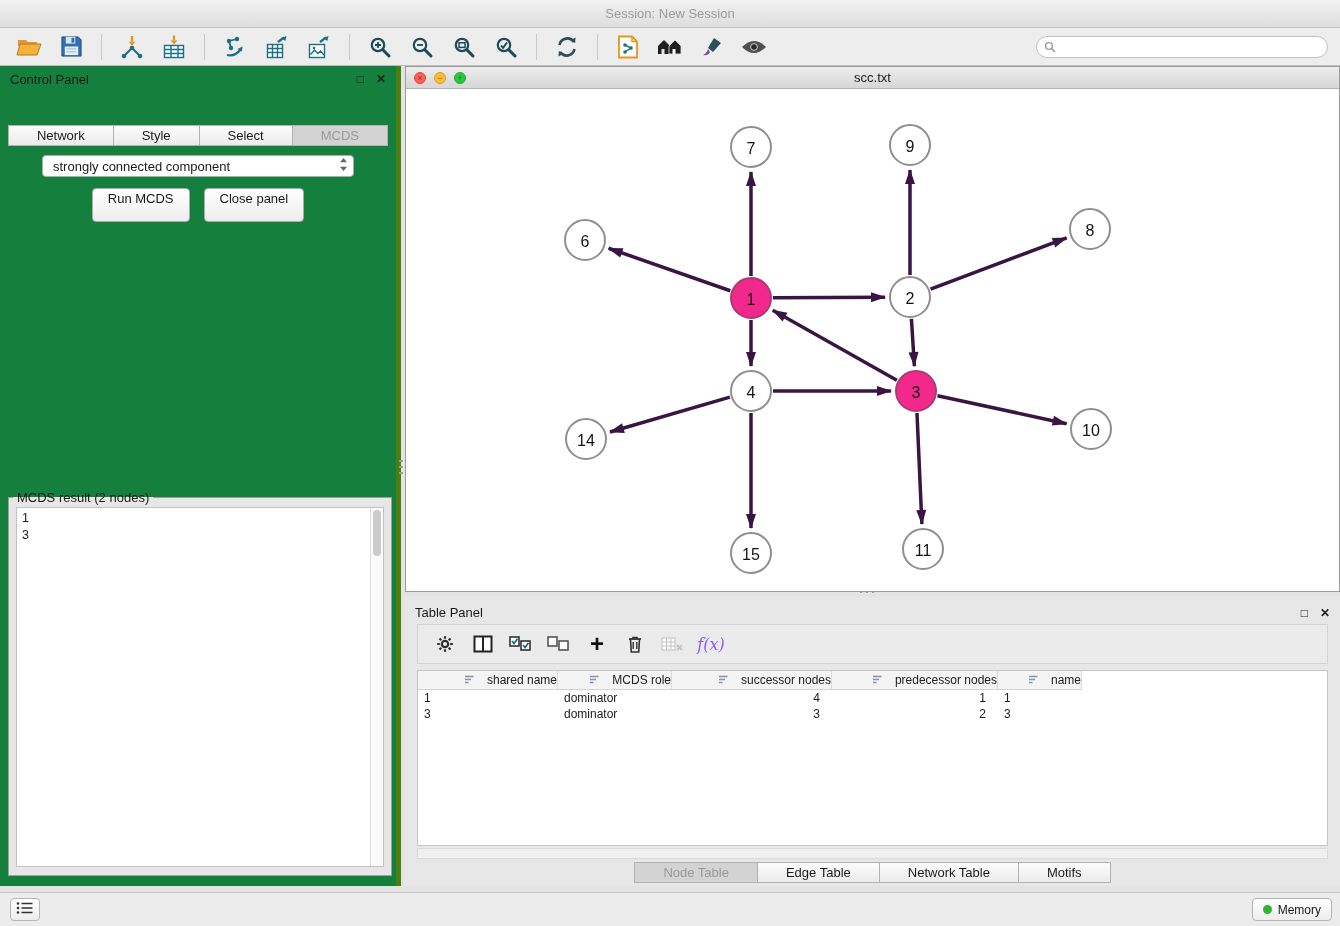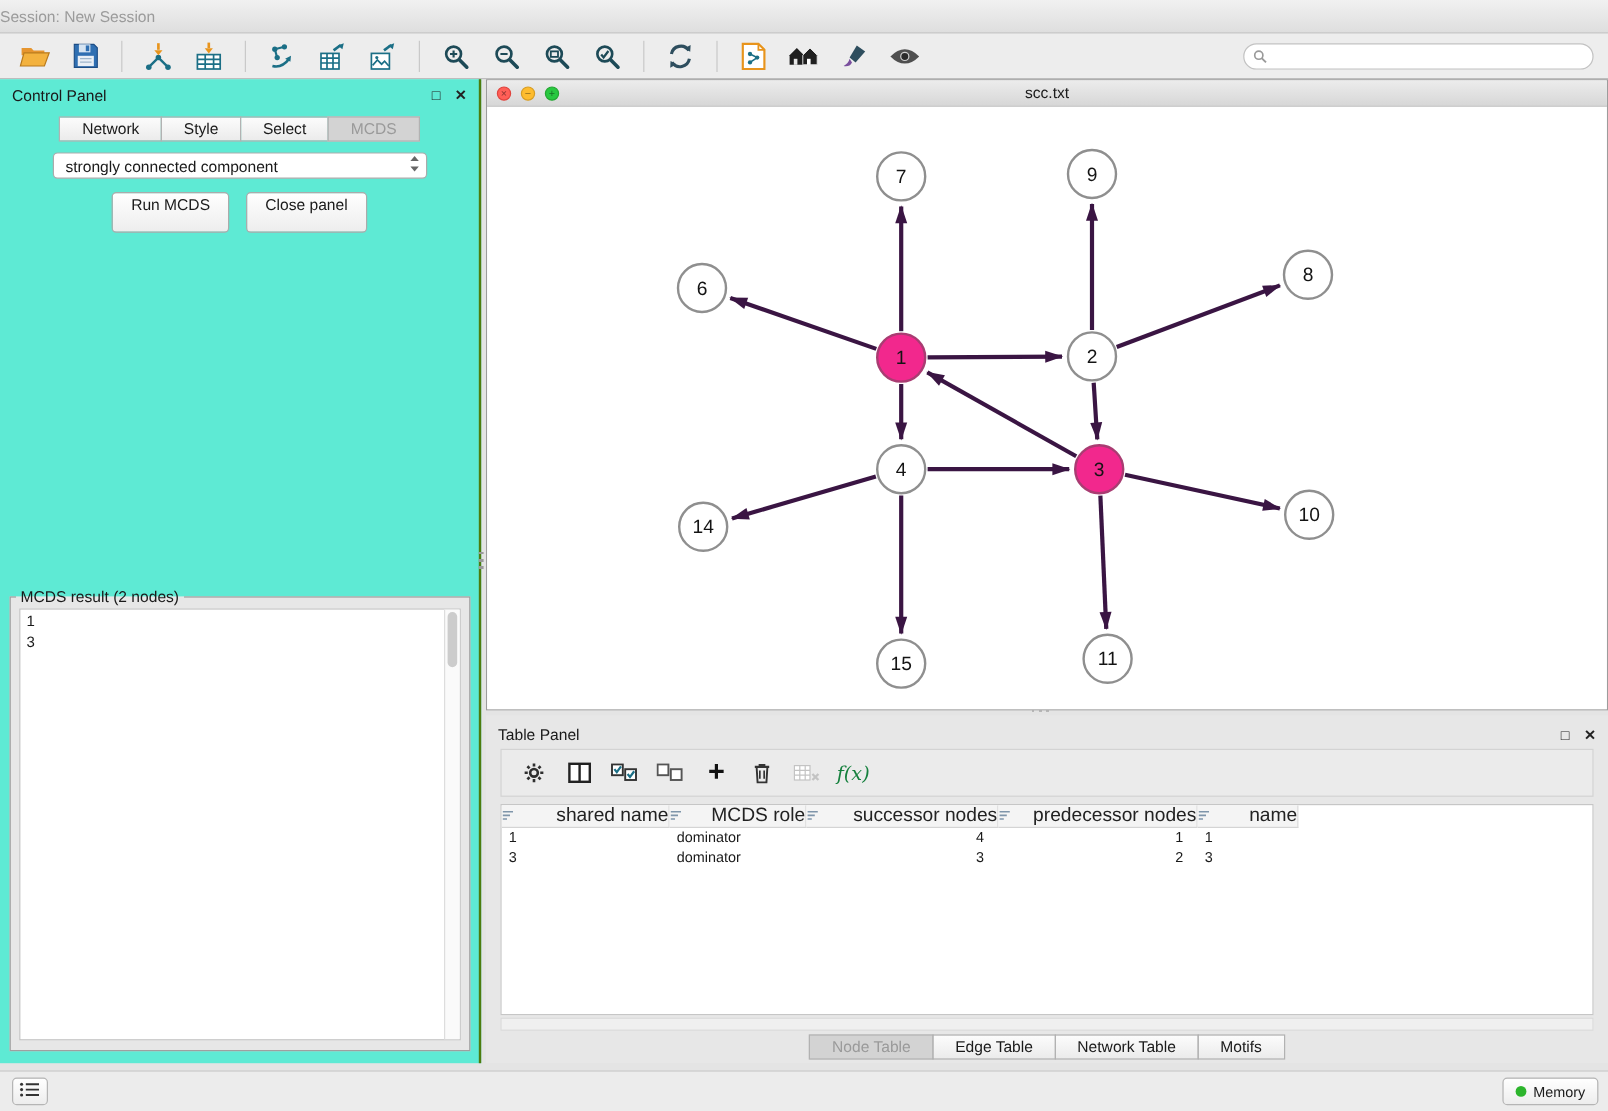--- a/index.html
+++ b/index.html
@@ -2,41 +2,41 @@
 <html><head>
 <meta charset="utf-8">
 <style>
   * { margin:0; padding:0; box-sizing:border-box; }
   html,body { width:1340px; height:926px; }
   body { position:relative; background:#e4e4e4; font-family:"Liberation Sans", sans-serif; font-size:13px; color:#1a1a1a; overflow:hidden; }
 
   
   .titlebar { position:absolute; left:0; top:0; width:1340px; height:28px;
     background:linear-gradient(#f1f1f1,#dedede); border-bottom:1px solid #bfbfbf;
-    line-height:28px; color:#9b9b9b; font-size:13px; }
+    text-align:center; line-height:28px; color:#9b9b9b; font-size:13px; }
 
   
   .toolbar { position:absolute; left:0; top:28px; width:1340px; height:38px;
     background:#ededed; border-bottom:1px solid #bdbdbd; display:flex; align-items:center; padding:0 8px; }
   .tbtn { width:36px; height:32px; display:flex; align-items:center; justify-content:center; margin:0 3px; border-radius:4px; }
   .tsep { width:1px; height:26px; background:#c9c9c9; margin:0 9px; }
   .search-wrap { margin-left:auto; margin-right:4px; position:relative; }
   .search-input { width:292px; height:22px; border:1px solid #c2c2c2; border-radius:12px;
     padding:0 8px 0 24px; font-size:12px; background:#fff; outline:none; font-family:"Liberation Sans",sans-serif; }
   .search-glyph { position:absolute; left:8px; top:5px; }
 
   
   .control-panel { position:absolute; left:0; top:66px; width:401px; height:820px;
-    background:#5eead4; border-right:2px solid #4d7c0f; }
+    background:#15803d; border-right:5px solid #4d7c0f; }
   .panel-header { height:26px; display:flex; align-items:center; padding:0 10px; }
   .panel-controls { margin-left:auto; display:flex; gap:12px; align-items:center; }
   .wctl { font-size:12px; color:#222; cursor:default; font-weight:bold; }
   .cp-tabs { display:flex; justify-content:center; margin-top:5px; }
-  .tab { height:21px; line-height:19px; padding:0 18px; border:1px solid #b2b2b2;
-    background:linear-gradient(#fcfcfc,#ebebeb); font-size:13px; cursor:default; white-space:nowrap; }
+  .tab { height:21px; line-height:19px; padding:0 28px; border:1px solid #b2b2b2;
+    background:linear-gradient(#fcfcfc,#ebebeb); font-size:13px; cursor:default; white-space:nowrap;margin-top:28px; }
   .tab + .tab { margin-left:-1px; }
   .tab.active { background:#d3d3d3; color:#9a9a9a; }
   .cp-content { text-align:center; }
   .opt-label { margin-top:26px; font-size:13px; }
   .dropdown { margin:9px auto 0; width:312px; height:22px; background:#fff; border:1px solid #ababab;
     border-radius:4px; display:flex; align-items:center; padding:0 5px 0 10px; font-size:13px; text-align:left; }
   .dd-text { flex:1; white-space:nowrap; overflow:hidden; }
   .btn-row { margin-top:11px; display:flex; justify-content:center; gap:14px; }
   .btn { height:34px; line-height:20px; padding:0 15px; background:linear-gradient(#ffffff,#ededed);
     border:1px solid #ababab; border-radius:4px; font-size:13px; cursor:default; }
@@ -67,27 +67,27 @@
   .light.yellow { background:#febc2e; border:1px solid #d89e24; }
   .light.green { background:#28c840; border:1px solid #24a732; }
   .graph-area { position:relative; width:933px; height:502px; background:#fff; }
 
   
   .table-panel { position:absolute; left:405px; top:596px; width:935px; height:290px; background:#e7e7e7; }
   .tp-header { height:24px; display:flex; align-items:flex-end; padding:0 10px; }
   .tp-toolbar { position:absolute; left:12px; right:12px; top:28px; height:40px;
     background:#ebebeb; border:1px solid #d3d3d3; display:flex; align-items:center; padding:0 8px; }
   .tp-btn { width:34px; height:30px; display:flex; align-items:center; justify-content:center; margin:0 2px; }
-  .fx-label { font-family:"DejaVu Serif", serif; font-style:italic; font-size:16px; color:#15803d; }
+  .fx-label { font-family:"DejaVu Serif", serif; font-style:italic; font-size:16px; color:#8b5cf6; }
   .plus-glyph { font-size:24px; font-weight:bold; color:#111; line-height:22px; }
   .tp-table { position:absolute; left:12px; right:12px; top:74px; height:176px; background:#fff;
     border:1px solid #c6c6c6; overflow:hidden; }
   .t-head { display:flex; height:19px; }
   .t-hcell { background:#f4f4f4; border-right:1px solid #dcdcdc; border-bottom:1px solid #d4d4d4;
-    display:flex; align-items:center; justify-content:space-between; gap:12px; font-size:16px; color:#222; }
+    display:flex; align-items:center; justify-content:flex-end; gap:12px; font-size:12px; color:#222; }
   .t-row { display:flex; height:16px; font-size:12px; align-items:center; }
   .t-cell { padding:0 6px; white-space:nowrap; overflow:hidden; }
   .tp-scrollstrip { position:absolute; left:12px; right:12px; top:252px; height:11px;
     background:#f0f0f0; border:1px solid #dadada; }
   .tp-tabs { position:absolute; left:0; bottom:3px; width:100%; display:flex; justify-content:center; }
 
   
   .statusbar { position:absolute; left:0; top:892px; width:1340px; height:34px;
     background:#ececec; border-top:1px solid #c8c8c8; }
   .status-left-btn { position:absolute; left:10px; top:5px; width:30px; height:23px;

